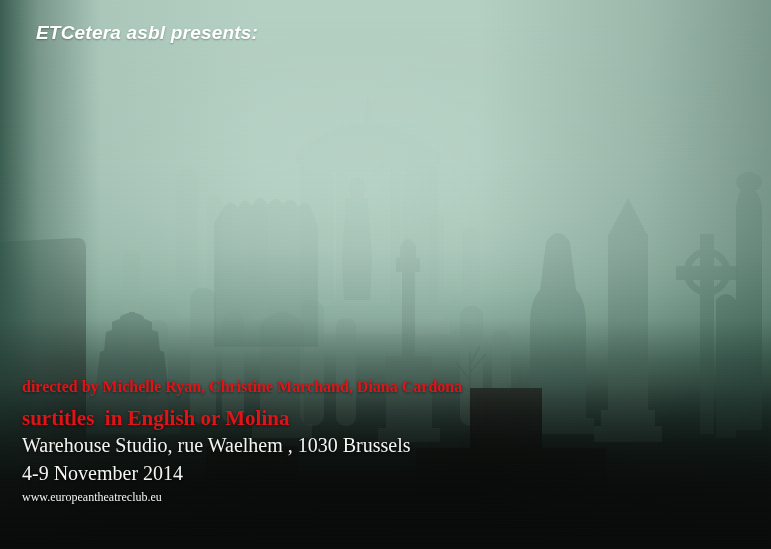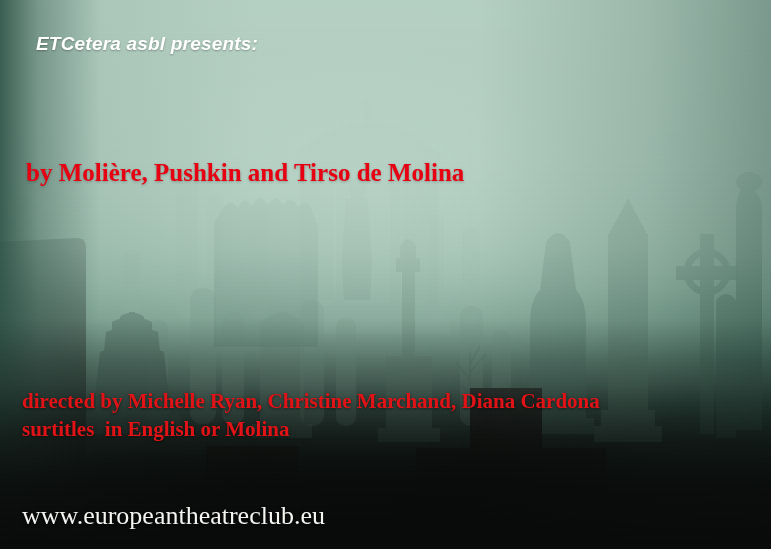--- a/index.html
+++ b/index.html
@@ -84,21 +84,21 @@
   }
   
   #bg-grain {
     opacity: .16;
     background-image:
       repeating-linear-gradient(0deg, rgba(255,255,255,.05) 0 1px, rgba(0,0,0,.05) 1px 2px),
       repeating-linear-gradient(90deg, rgba(255,255,255,.04) 0 1px, rgba(0,0,0,.04) 1px 2px);
   }
 
   
-  .txt { position: absolute; white-space: pre; margin-top: 11px; }
+  .txt { position: absolute; white-space: pre; }
 
   #presents {
     left: 36px; top: 22px;
     font-family: "Liberation Sans", sans-serif;
     font-weight: bold;
     font-style: italic;
     font-size: 19px;
     color: #ffffff;
     letter-spacing: .2px;
     text-shadow: 0 1px 2px rgba(0,0,0,.30);
@@ -116,21 +116,21 @@
   #byline {
     left: 26px; top: 148px;
     font-size: 25px;
     font-weight: bold;
     color: #e60011;
     text-shadow: 0 1px 3px rgba(0,0,0,.25);
   }
 
   #directed {
     left: 22px; top: 378px;
-    font-size: 21px;
+    font-size: 16px;
     font-weight: bold;
     color: #e21317;
     text-shadow: 0 1px 3px rgba(0,0,0,.55);
   }
   #surtitles {
     left: 22px; top: 406px;
     font-size: 21px;
     font-weight: bold;
     color: #e21317;
     text-shadow: 0 1px 3px rgba(0,0,0,.6);
@@ -142,21 +142,21 @@
     text-shadow: 0 1px 3px rgba(0,0,0,.75);
   }
   #dates {
     left: 22px; top: 462px;
     font-size: 20px;
     color: #f4f4f1;
     text-shadow: 0 1px 3px rgba(0,0,0,.75);
   }
   #website {
     left: 22px; top: 490px;
-    font-size: 26px;
+    font-size: 12px;
     color: #f4f4f1;
     text-shadow: 0 1px 3px rgba(0,0,0,.75);
   }
 </style>
 </head>
 <body>
 
 <div id="poster">
 
   <div class="bg-layer" id="bg-sky"></div>
@@ -285,23 +285,24 @@
 
   <div class="bg-layer" id="bg-haze1"></div>
   <div class="bg-layer" id="bg-haze2"></div>
   <div class="bg-layer" id="bg-sidelight"></div>
   <div class="bg-layer" id="bg-bottomdark"></div>
   <div class="bg-layer" id="bg-grain"></div>
 
   <div class="txt" id="presents">ETCetera asbl presents:</div>
 
 
-  <div class="txt" id="byline">by Molière, Pushkin and Tirso de Molina</div>
 
   <div class="txt" id="directed">directed by Michelle Ryan, Christine Marchand, Diana Cardona</div>
 
   <div class="txt" id="surtitles">surtitles  in English or Molina</div>
 
-
+  <div class="txt" id="venue">Warehouse Studio, rue Waelhem , 1030 Brussels</div>
+
+  <div class="txt" id="dates">4-9 November 2014</div>
 
   <div class="txt" id="website">www.europeantheatreclub.eu</div>
 
 </div>
 
 </body></html>

